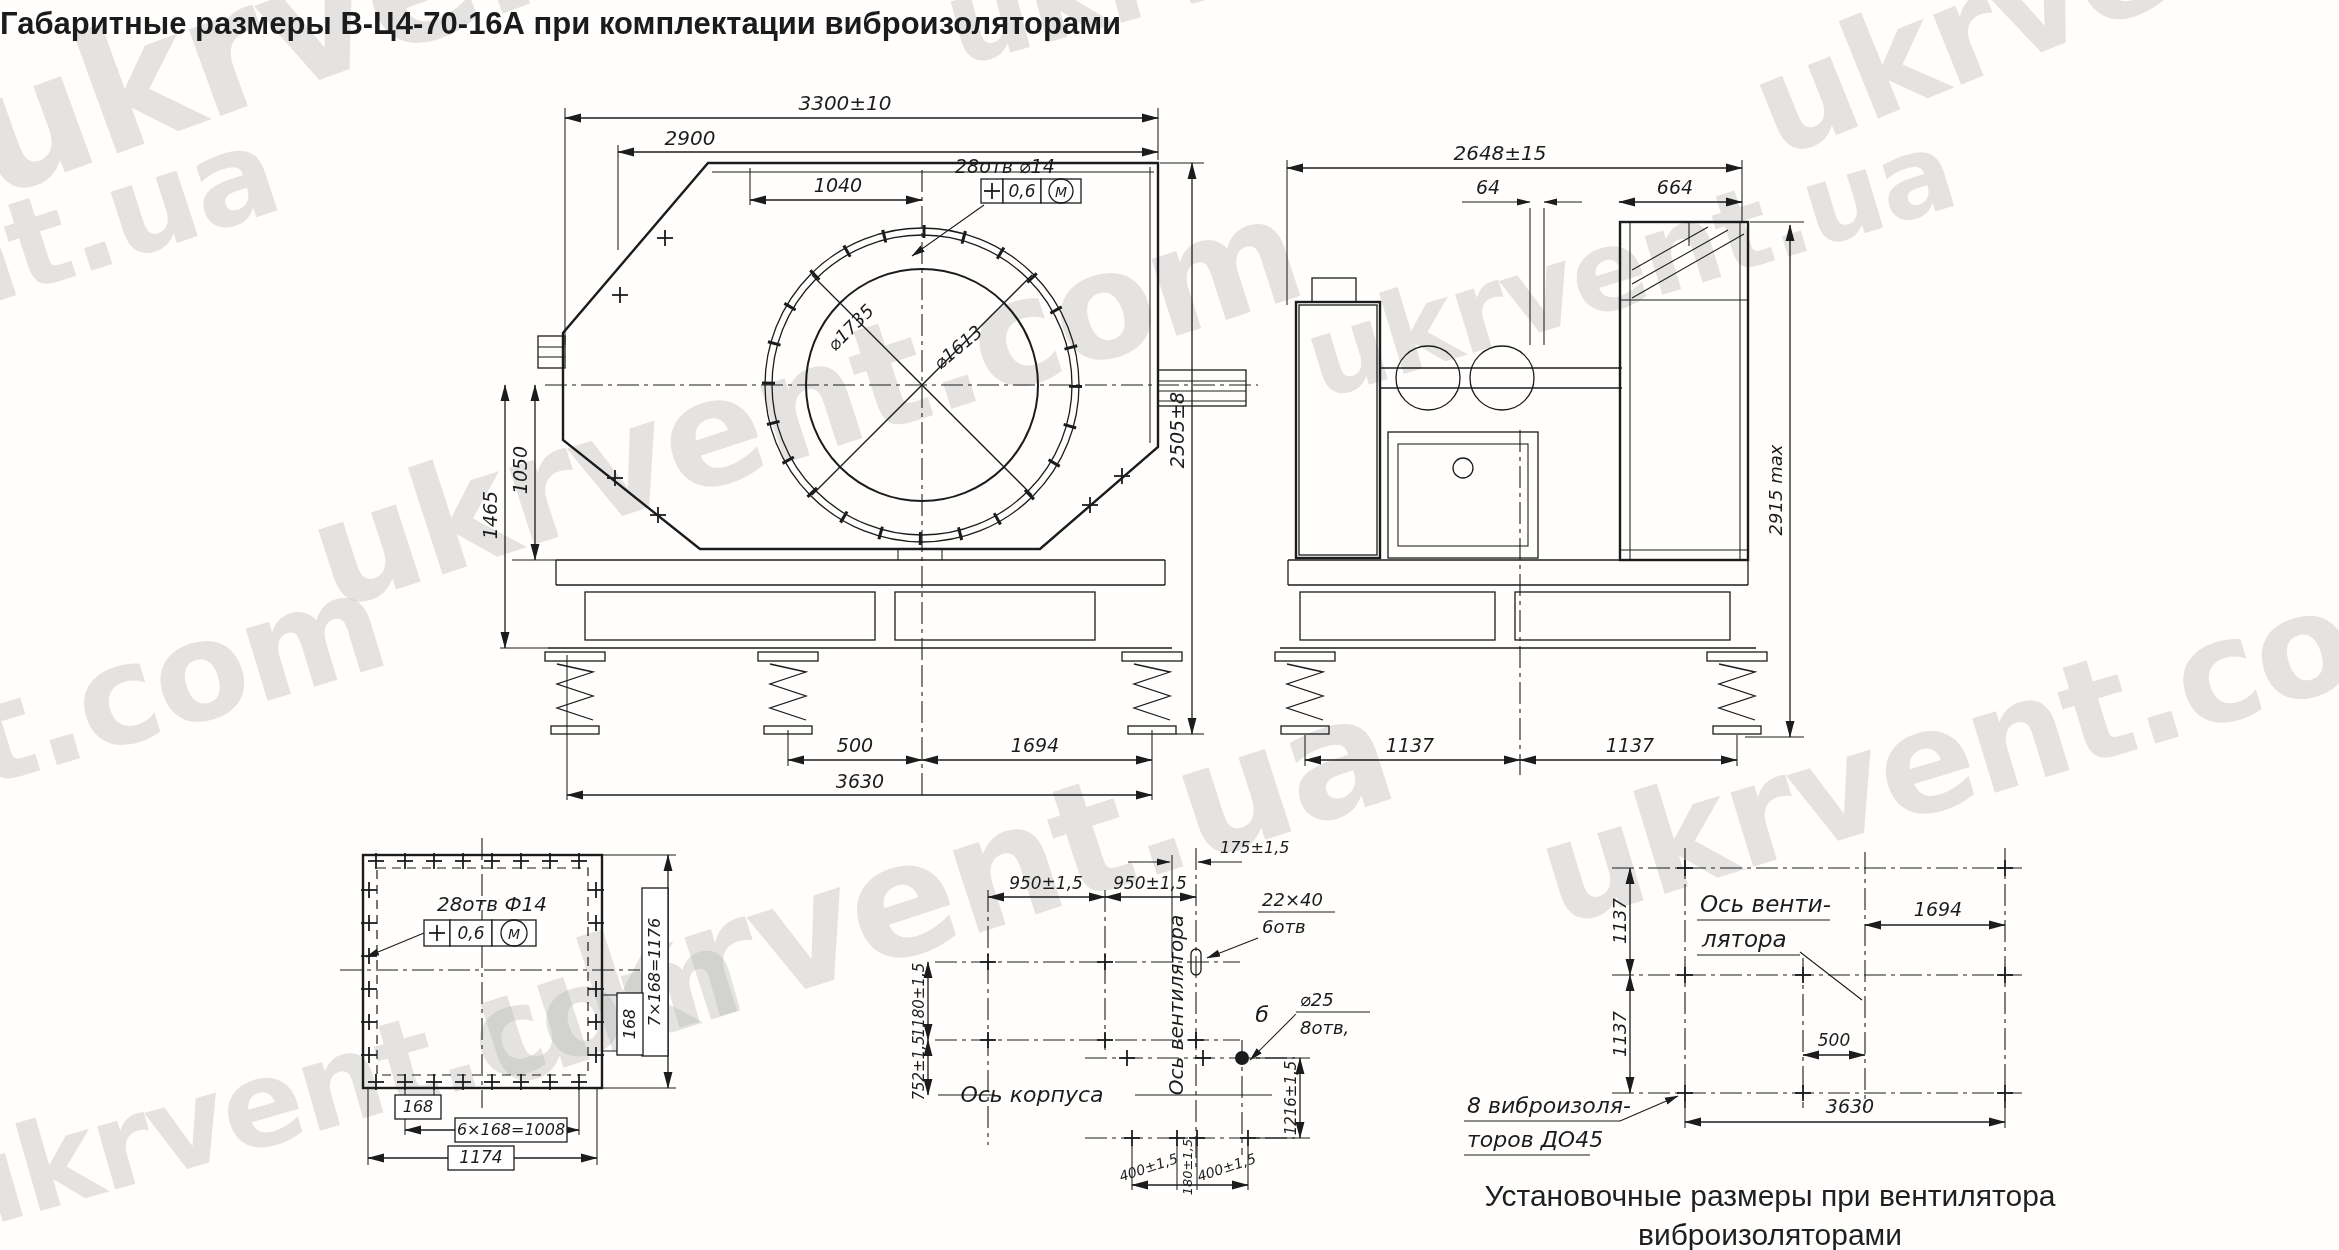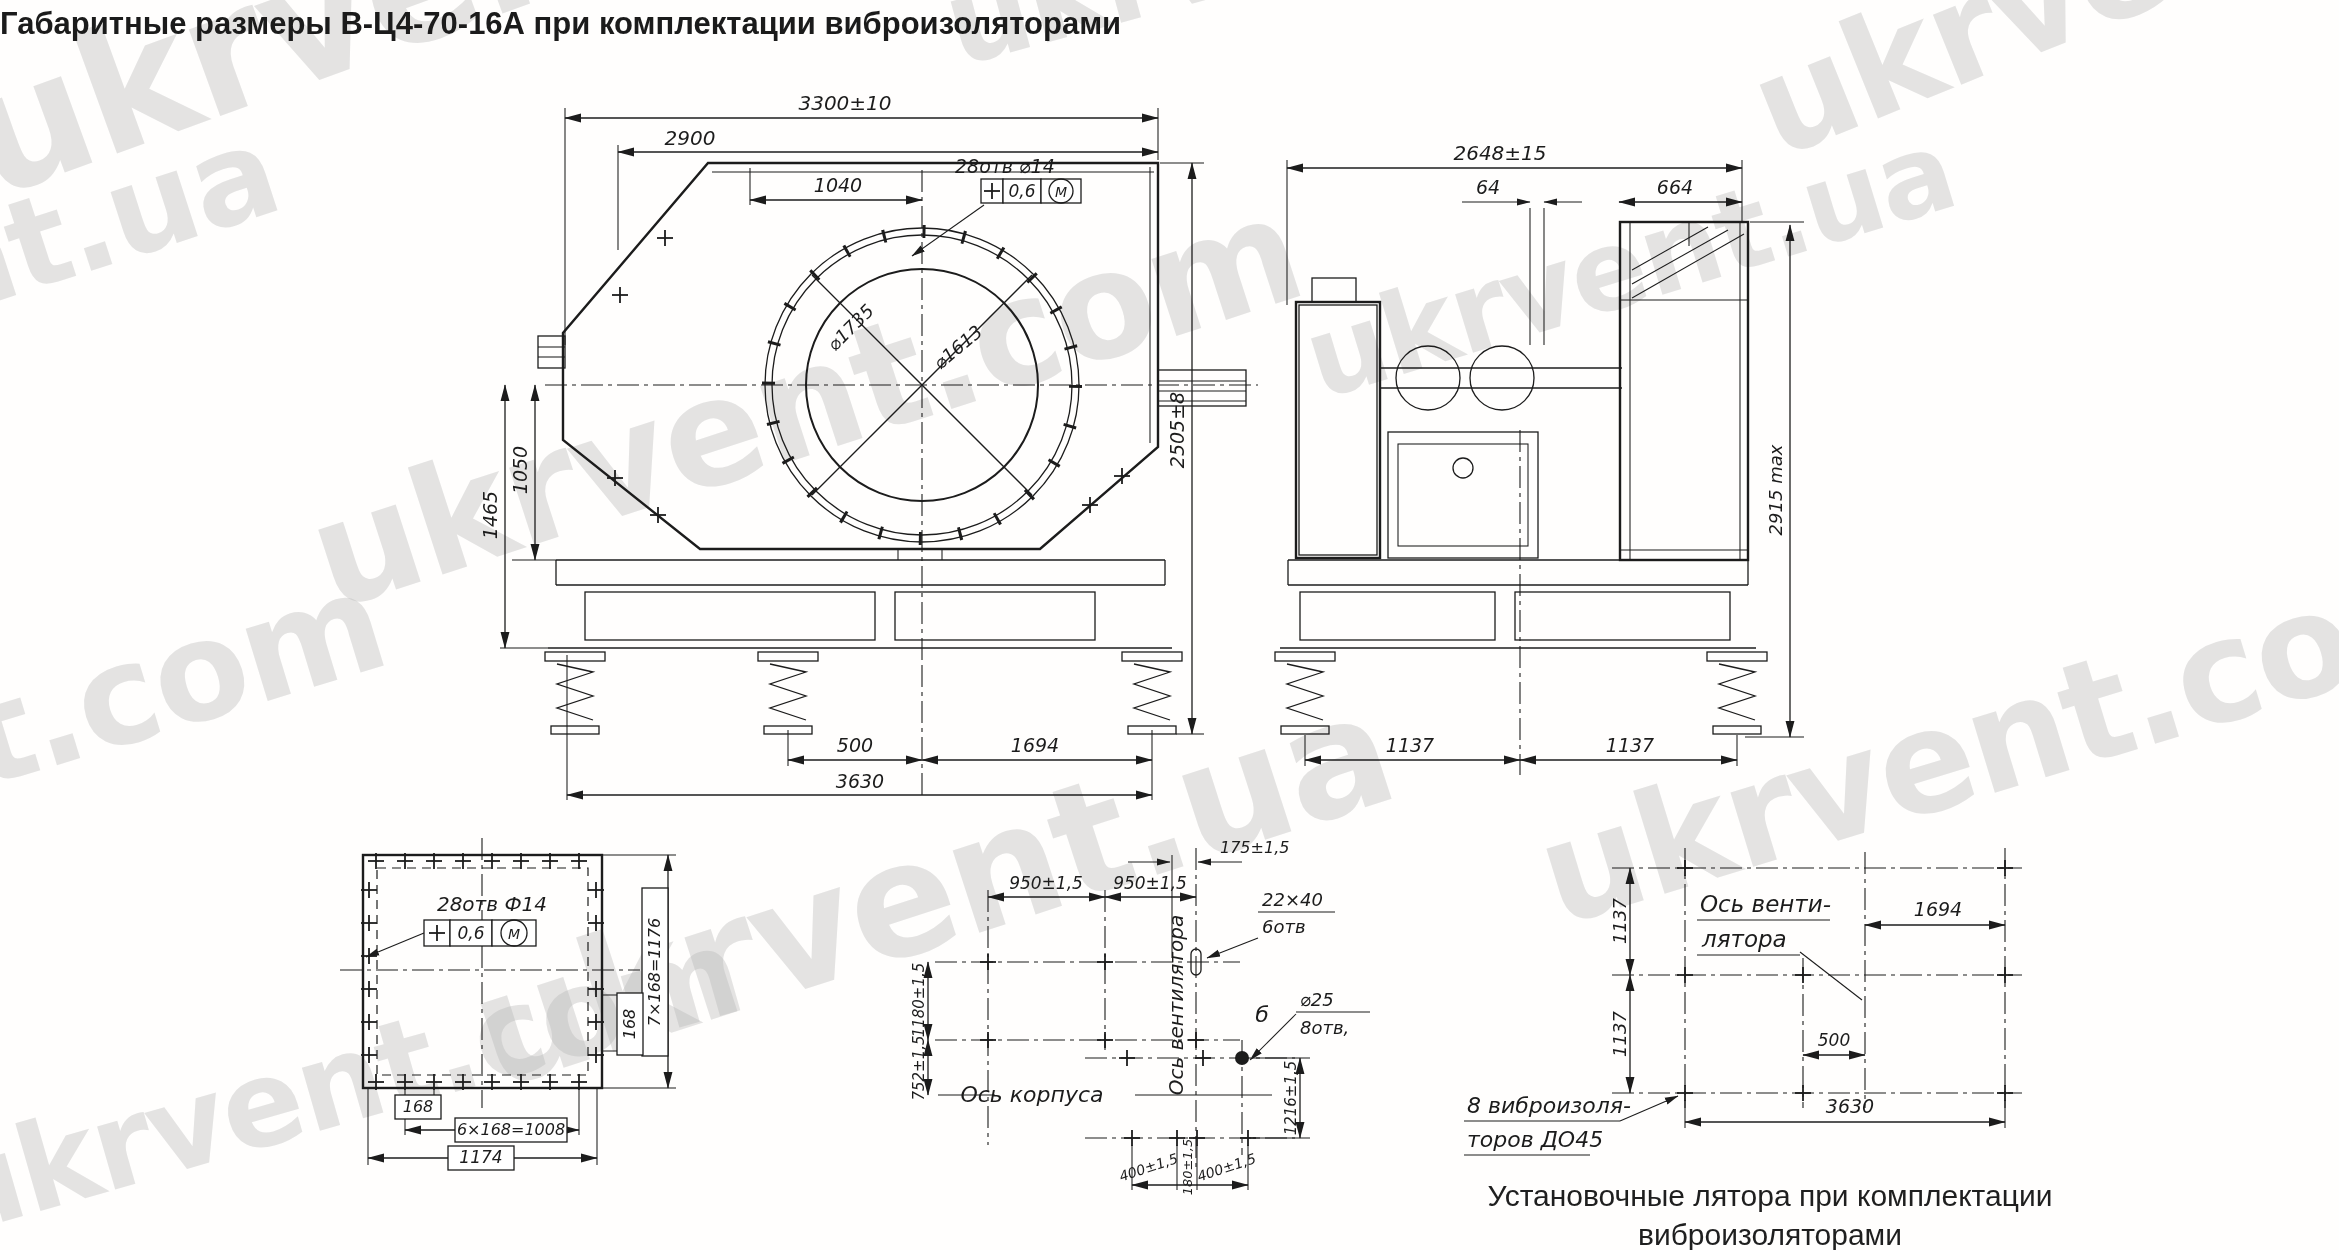--- a/index.html
+++ b/index.html
@@ -392,17 +392,17 @@
       <line class="x" x1="1464" y1="1121" x2="1620" y2="1121"></line>
       <text font-size="22" x="1467" y="1147" text-anchor="start">торов ДО45</text>
       <line class="x" x1="1464" y1="1155" x2="1590" y2="1155"></line>
       <line class="x" x1="1620" y1="1121" x2="1678" y2="1096" marker-end="url(#ma)"></line>
     </g>
   </svg>
 
   <div id="note">* Размеры уточняются при заказе</div>
 
   <div id="caption">
-    <div>Установочные лятора при комплектации</div>
+    <div>Установочные размеры при вентилятора</div>
     <div>виброизоляторами</div>
   </div>
 
 </div>
 
 </body></html>

